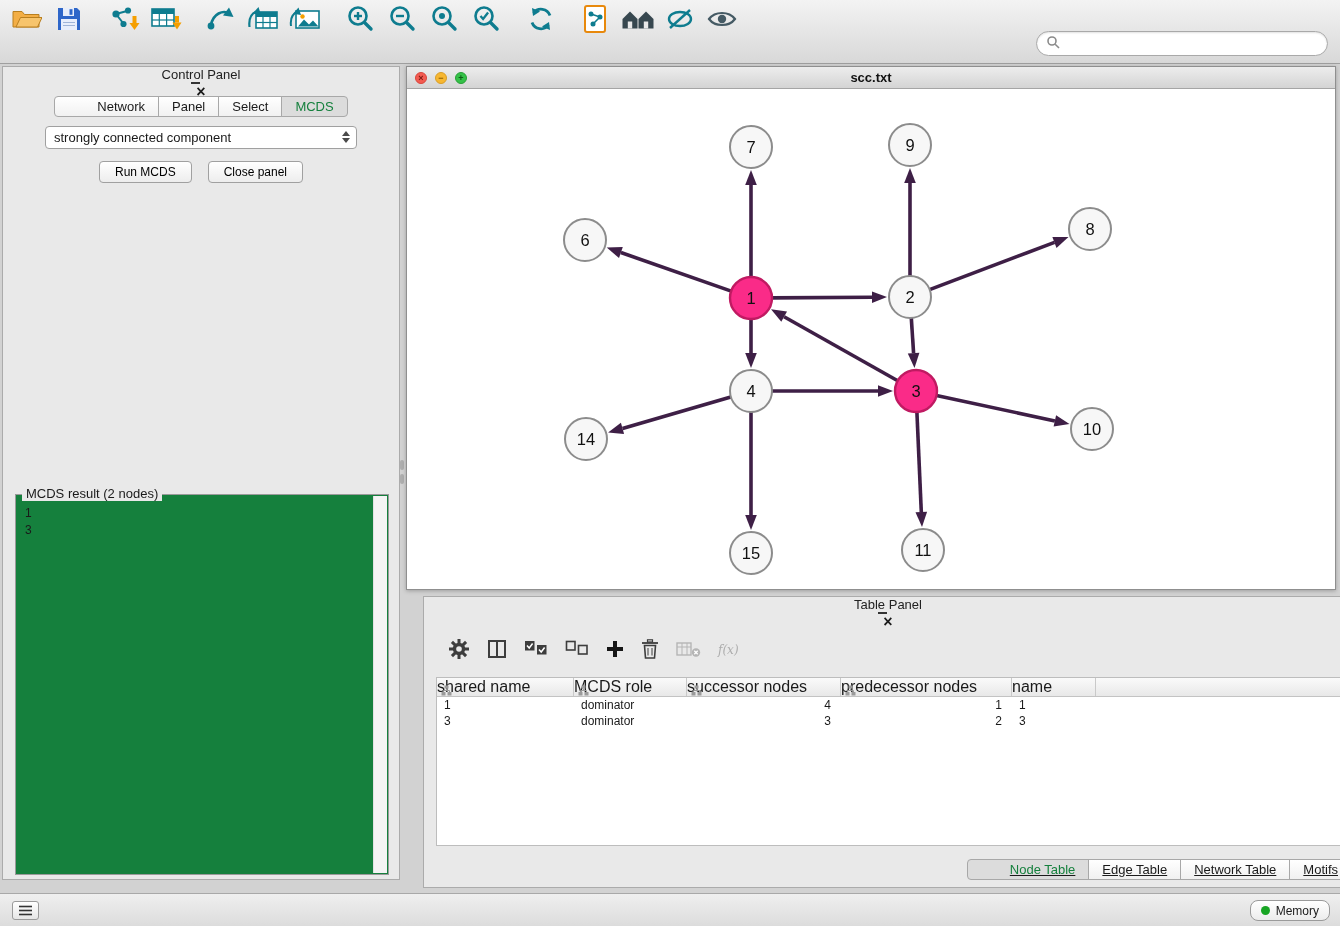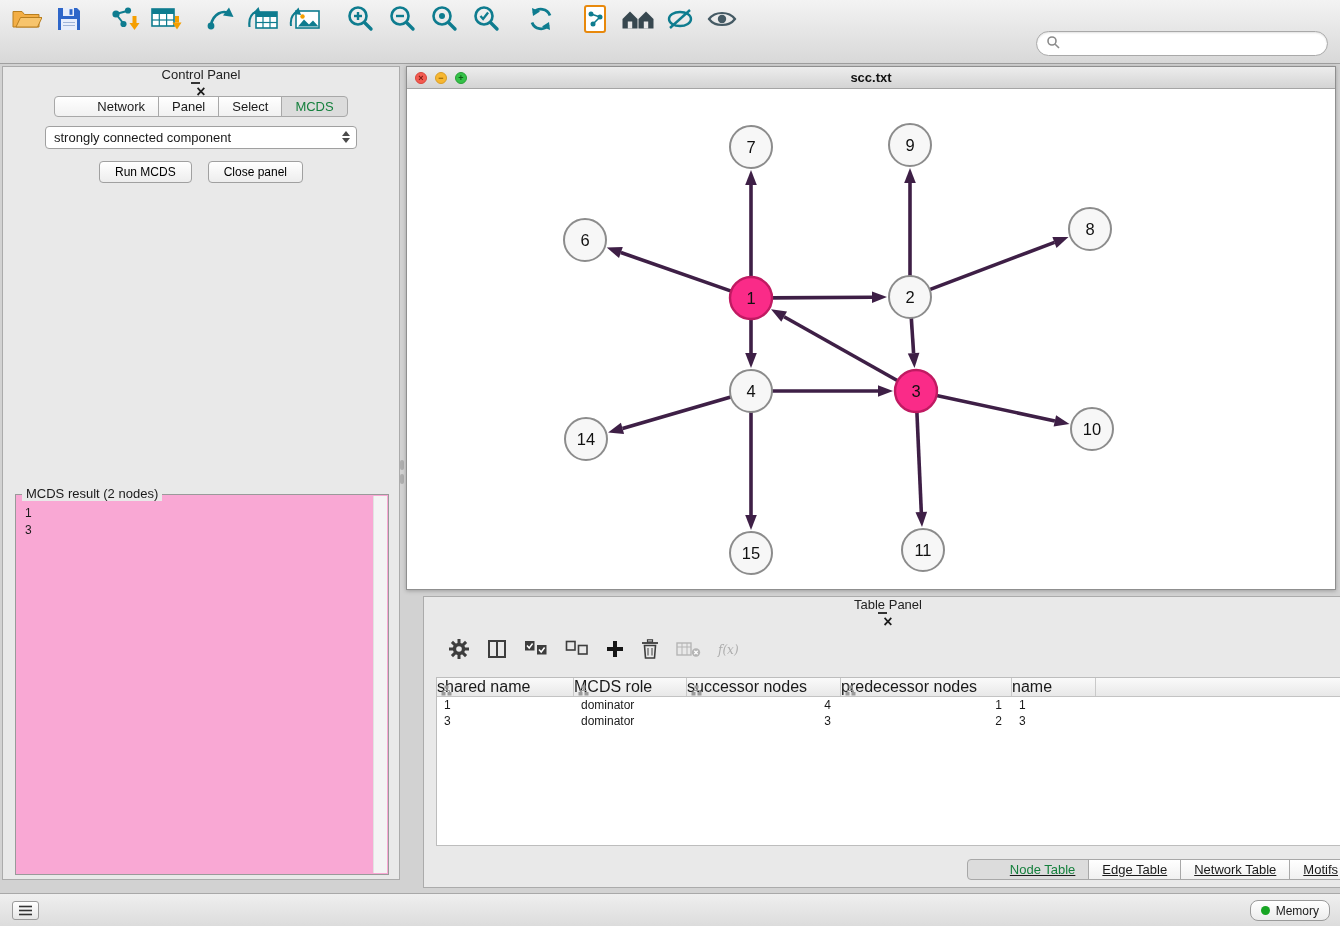--- a/index.html
+++ b/index.html
@@ -38,21 +38,21 @@
               border-radius:4px; display:flex; align-items:center; padding:0 8px; position:relative; }
   .dropdown .arrows { position:absolute; right:6px; top:4px; display:flex; flex-direction:column; gap:2px; }
   .tri-up { width:0; height:0; border-left:4px solid transparent; border-right:4px solid transparent;
             border-bottom:5px solid #4a4a4a; }
   .tri-down { width:0; height:0; border-left:4px solid transparent; border-right:4px solid transparent;
               border-top:5px solid #4a4a4a; }
   .cp-buttons { display:flex; justify-content:center; gap:16px; margin-top:12px; }
   .btn { border:1px solid #a0a0a0; background:linear-gradient(#ffffff,#ededed);
          border-radius:4px; padding:3px 15px; font-size:12px; }
   .result-box { position:absolute; left:12px; top:427px; width:374px; height:381px;
-                border:1px solid #9a9a9a; background:#f9a8d4; }
+                border:1px solid #9a9a9a; background:#15803d; }
   .result-legend { position:absolute; top:-9px; left:6px; background:#e9e9e9; padding:0 4px; font-size:13px; }
   .result-lines { padding:10px 9px 0; font-size:12px; line-height:17px; }
   .result-scroll { position:absolute; right:1px; top:1px; bottom:1px; width:14px;
                    background:#f4f4f4; border-left:1px solid #e2e2e2; }
 
   
   .net-window { position:absolute; left:406px; top:66px; width:930px; height:524px;
                 border:1px solid #8f8f8f; background:#fff; box-shadow:0 1px 4px rgba(0,0,0,.25); }
   .net-titlebar { height:22px; background:linear-gradient(#ededed,#d4d4d4); border-bottom:1px solid #a5a5a5;
                   display:flex; align-items:center; position:relative; }

